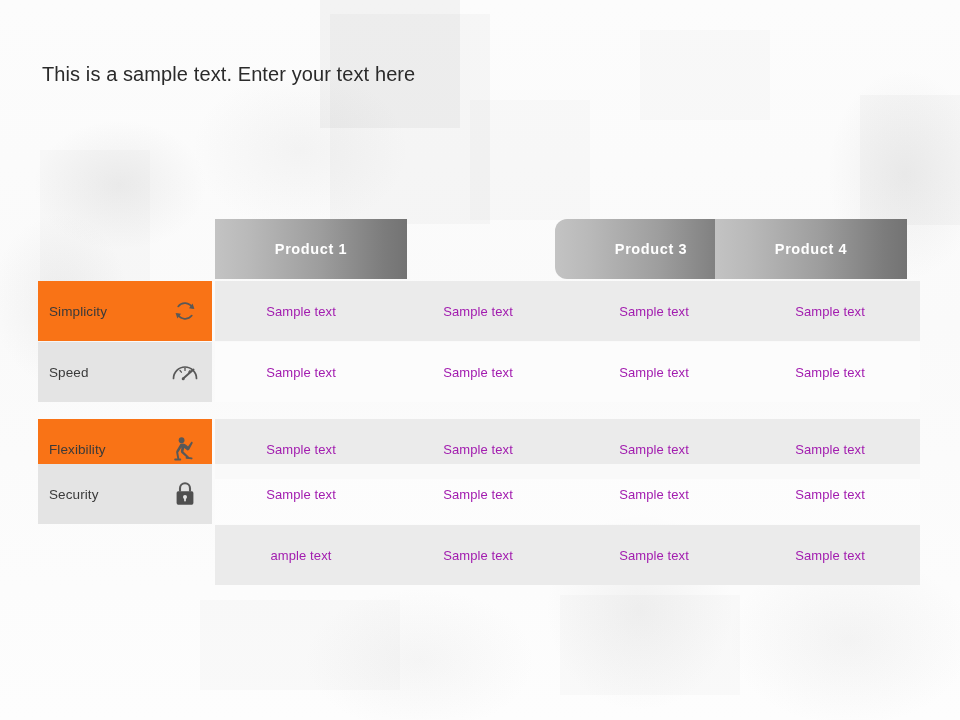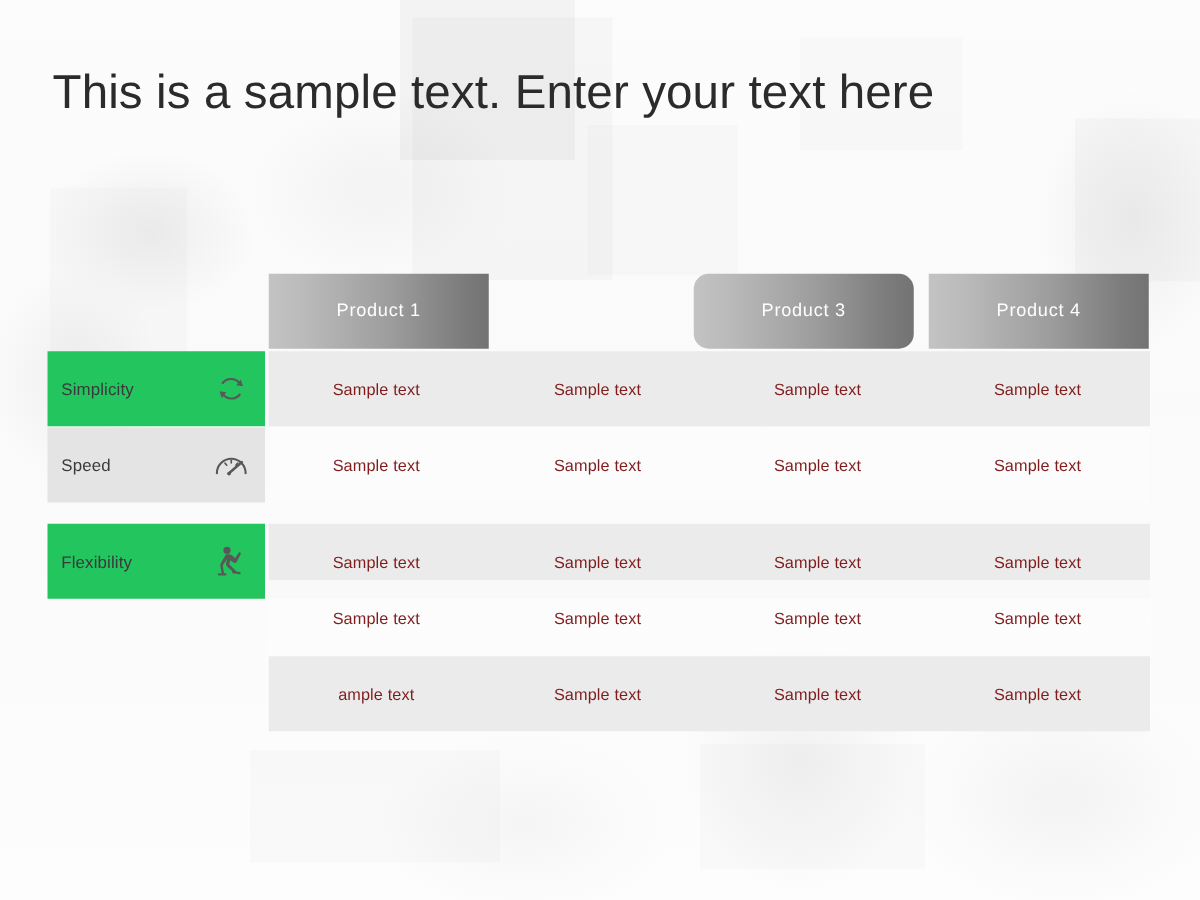--- a/index.html
+++ b/index.html
@@ -44,21 +44,21 @@
     background: rgba(140,140,140,0.075);
   }
   .bg-rect.soft { background: rgba(140,140,140,0.05); }
   .bg-rect.softer { background: rgba(140,140,140,0.035); }
 
   
   #title {
     position: absolute;
     left: 42px;
     top: 53px;
-    font-size: 38px;
+    font-size: 20px;
     line-height: 42px;
     font-weight: 400;
     color: #2b2b2b;
     letter-spacing: 0.1px;
     white-space: nowrap;
   }
 
   
   #table {
     position: absolute;
@@ -73,34 +73,34 @@
     position: absolute;
     left: 177px;
     top: 0;
     width: 705px;
     height: 60px;
   }
   .header-cell {
     position: absolute;
     top: 0;
     height: 60px;
-    width: 176px;
+    width: 192px;
     display: flex;
     align-items: center;
     justify-content: center;
     color: #ffffff;
     font-size: 14.5px;
-    font-weight: normal;
+    font-weight: bold;
     letter-spacing: 0.6px;
     background: linear-gradient(90deg, #c3c3c3 0%, #b9b9b9 18%, #9d9d9d 55%, #7c7c7c 88%, #737373 100%);
   }
   .header-cell.h0 { left: 0px; }
   .header-cell.h1 { left: 177px; }
   .header-cell.h2 { left: 340px; border-radius: 12px; }
-  .header-cell.h3 { left: 528px; }
+  .header-cell.h3 { left: 500px; }
 
   
   .row {
     position: absolute;
     left: 0;
     width: 882px;
     height: 60px;
   }
   .row.r0 { top: 62px; }
   .row.r1 { top: 123px; padding-left: 48px; }
@@ -113,21 +113,21 @@
     position: absolute;
     left: 0;
     top: 0;
     width: 174px;
     height: 60px;
     display: flex;
     align-items: center;
     padding: 0 12px 0 11px;
     box-sizing: border-box;
   }
-  .row.dark .label-cell  { background: #22c55e; align-items: center; }
+  .row.dark .label-cell  { background: #f97316; align-items: center; }
   .row.light .label-cell { background: #e4e4e4; }
 
   .label-text {
     flex: 1 1 auto;
     font-size: 13.5px;
     color: #3a3a3a;
     white-space: nowrap;
     letter-spacing: 0.1px;
   }
   .label-icon {
@@ -154,21 +154,21 @@
 
   .data-cell {
     position: absolute;
     top: 0;
     height: 60px;
     width: 172px;
     display: flex;
     align-items: center;
     justify-content: center;
     font-size: 13px;
-    color: #7f1d1d;
+    color: #a21caf;
     letter-spacing: 0.1px;
   }
   .data-cell.c0 { left: 0px; }
   .data-cell.c1 { left: 177px; }
   .data-cell.c2 { left: 353px; }
   .data-cell.c3 { left: 529px; }
 </style>
 </head>
 <body>
 
@@ -257,20 +257,31 @@
       </div>
       <div class="data-strip">
         <div class="data-cell c0">Sample text</div>
         <div class="data-cell c1">Sample text</div>
         <div class="data-cell c2">Sample text</div>
         <div class="data-cell c3">Sample text</div>
       </div>
     </div>
 
     <div class="row r3 light">
+      <div class="label-cell">
+        <span class="label-text">Security</span>
+        <span class="label-icon">
+          <svg width="24" height="28" viewBox="0 0 24 28">
+            <path d="M7.0 11.5 V8.2 a5.0 5.0 0 0 1 10.0 0 V11.5" fill="none" stroke="#585858" stroke-width="2.1"></path>
+            <rect x="3.6" y="11.3" width="16.8" height="13.4" rx="1.6" fill="#4f4f4f"></rect>
+            <circle cx="12" cy="17.0" r="2.0" fill="#e4e4e4"></circle>
+            <rect x="11.1" y="17.4" width="1.8" height="4.0" rx="0.9" fill="#e4e4e4"></rect>
+          </svg>
+        </span>
+      </div>
       <div class="data-strip">
         <div class="data-cell c0">Sample text</div>
         <div class="data-cell c1">Sample text</div>
         <div class="data-cell c2">Sample text</div>
         <div class="data-cell c3">Sample text</div>
       </div>
     </div>
 
     <div class="row r4 dark">
       <div class="data-strip">

